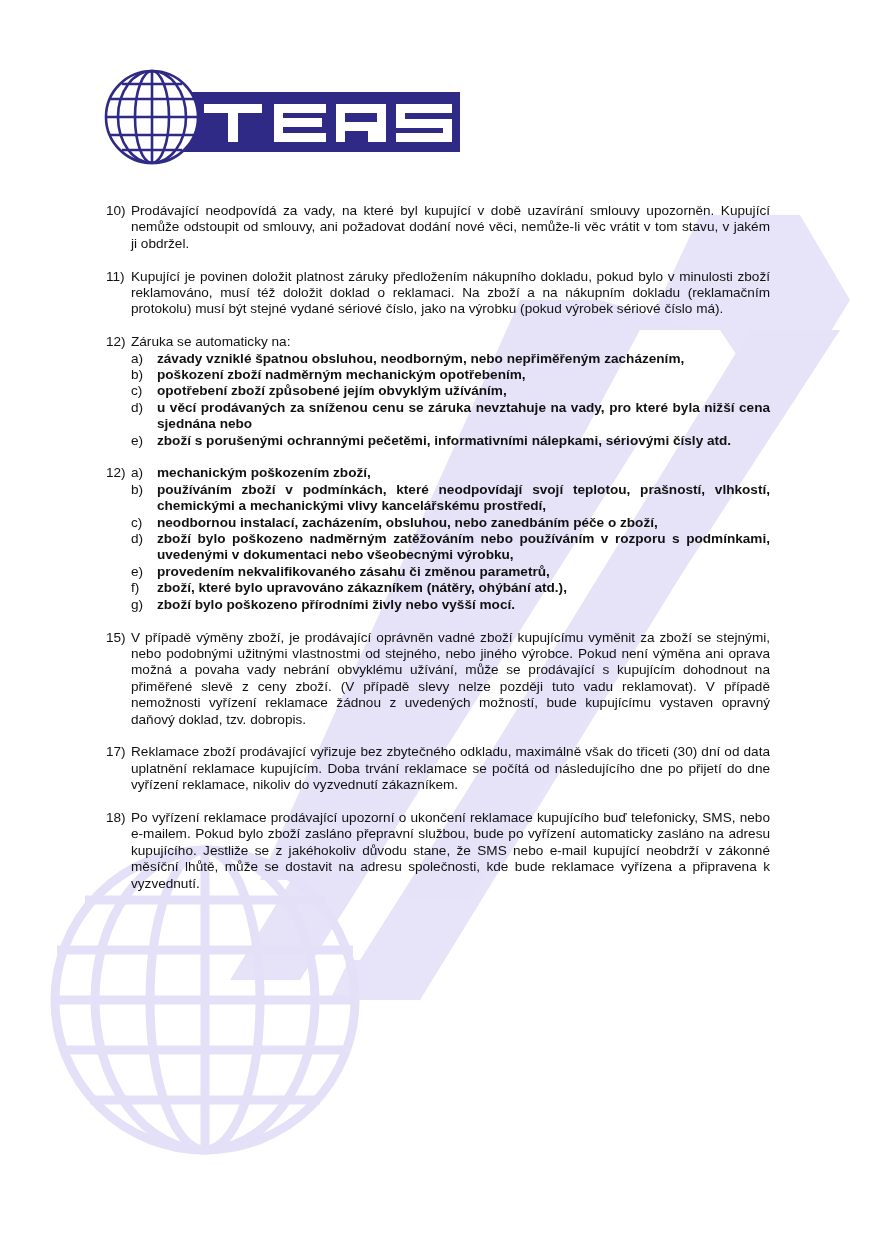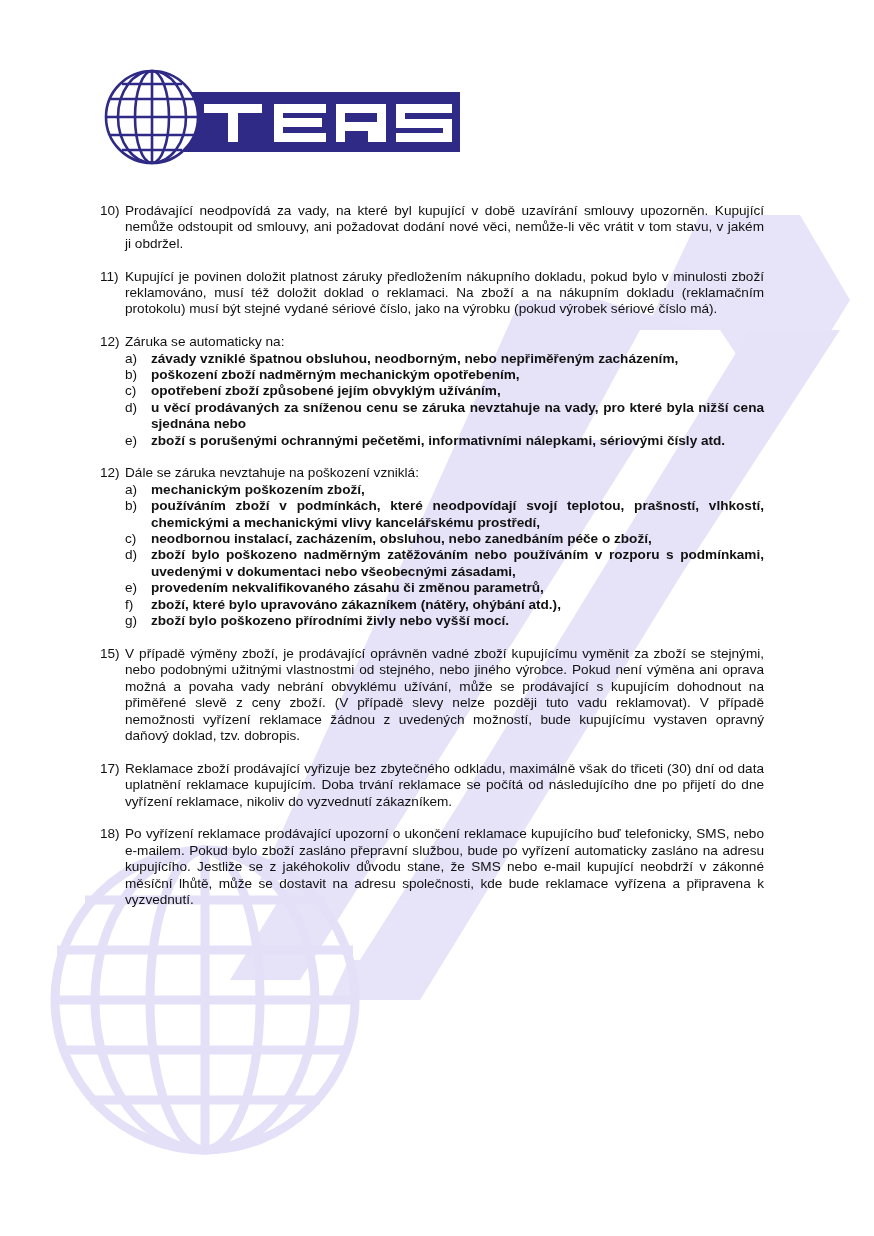--- a/index.html
+++ b/index.html
@@ -5,21 +5,21 @@
   html, body { margin: 0; padding: 0; }
   body {
     width: 874px; height: 1236px; position: relative; overflow: hidden;
     background: #ffffff;
     font-family: "Liberation Sans", sans-serif;
     color: #111;
   }
   .watermark { position: absolute; left: 0; top: 0; width: 874px; height: 1236px; z-index: 0; }
   .logo { position: absolute; left: 104px; top: 66px; width: 356px; height: 102px; z-index: 1; }
   .content {
-    position: absolute; left: 100px; top: 203px; width: 664px; z-index: 2;
+    position: absolute; left: 106px; top: 203px; width: 664px; z-index: 2;
     font-size: 13.6px; line-height: 16.4px;
   }
   .para { display: flex; margin-bottom: 16.4px; }
   .para .num { width: 25px; flex: 0 0 25px; }
   .para .body { flex: 1; text-align: justify; }
   .para .body .lead { display: block; }
   .sub { display: flex; }
   .sub .let { width: 26px; flex: 0 0 26px; }
   .sub .txt { flex: 1; text-align: justify; font-weight: bold; }
 </style>
@@ -115,36 +115,35 @@
         </div>
         <div class="sub">
           <span class="let">e)</span>
           <span class="txt">zboží s porušenými ochrannými pečetěmi, informativními nálepkami, sériovými čísly atd.</span>
         </div>
       </div>
     </div>
     <div class="para">
       <span class="num">12)</span>
       <div class="body">
-        <span class="lead">Dále se záruka nevztahuje na poškození vzniklá:</span>
         <div class="sub">
           <span class="let">a)</span>
           <span class="txt">mechanickým poškozením zboží,</span>
         </div>
         <div class="sub">
           <span class="let">b)</span>
           <span class="txt">používáním zboží v podmínkách, které neodpovídají svojí teplotou, prašností, vlhkostí, chemickými a mechanickými vlivy kancelářskému prostředí,</span>
         </div>
         <div class="sub">
           <span class="let">c)</span>
           <span class="txt">neodbornou instalací, zacházením, obsluhou, nebo zanedbáním péče o zboží,</span>
         </div>
         <div class="sub">
           <span class="let">d)</span>
-          <span class="txt">zboží bylo poškozeno nadměrným zatěžováním nebo používáním v rozporu s podmínkami, uvedenými v dokumentaci nebo všeobecnými zásadami,</span>
+          <span class="txt">zboží bylo poškozeno nadměrným zatěžováním nebo používáním v rozporu s podmínkami, uvedenými v dokumentaci nebo všeobecnými výrobku,</span>
         </div>
         <div class="sub">
           <span class="let">e)</span>
           <span class="txt">provedením nekvalifikovaného zásahu či změnou parametrů,</span>
         </div>
         <div class="sub">
           <span class="let">f)</span>
           <span class="txt">zboží, které bylo upravováno zákazníkem (nátěry, ohýbání atd.),</span>
         </div>
         <div class="sub">

